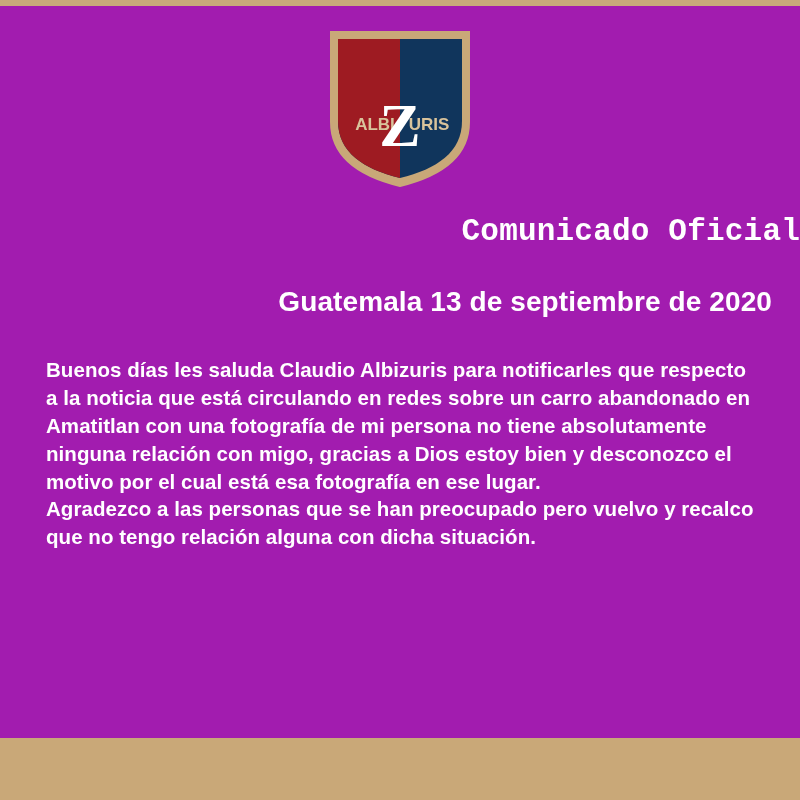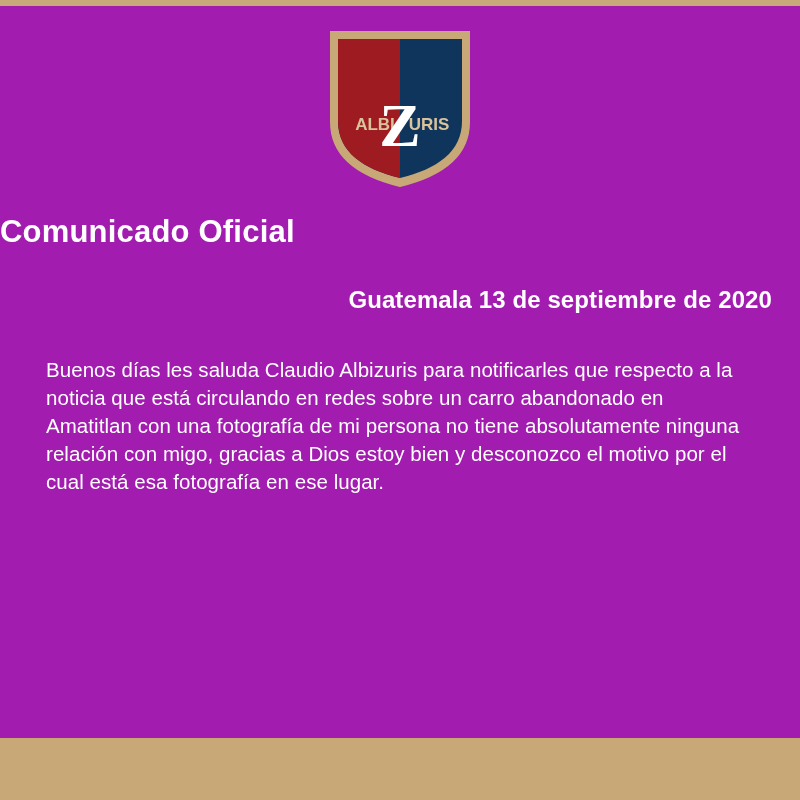--- a/index.html
+++ b/index.html
@@ -43,43 +43,44 @@
     width: 150px;
     height: 166px;
     position: relative;
   }
   .crest svg { display: block; }
 
   .title {
     position: absolute;
     top: 214px;
     left: 0; right: 0;
-    text-align: left;
+    text-align: right;
     color: #ffffff;
     font-size: 31px;
     font-weight: bold;
     letter-spacing: 0.2px;
+    font-family: Liberation Mono, monospace;
   }
   .dateline {
     position: absolute;
     top: 286px;
     right: 28px;
     color: #ffffff;
-    font-size: 24px;
+    font-size: 28px;
     font-weight: bold;
     letter-spacing: 0.1px;
   }
   .body-text {
     position: absolute;
     top: 356px;
     left: 46px;
     right: 46px;
     color: #ffffff;
     font-size: 20.5px;
-    font-weight: normal;
+    font-weight: bold;
     line-height: 1.36;
     letter-spacing: 0.05px;
   }
   .body-text p {
     margin: 0;
   }
   .signature {
     position: absolute;
     top: 640px;
     left: 46px;
@@ -108,18 +109,19 @@
       </svg>
     </div>
   </div>
 
   <div class="title">Comunicado Oficial</div>
 
   <div class="dateline">Guatemala 13 de septiembre de 2020</div>
 
   <div class="body-text">
     <p>Buenos días les saluda Claudio Albizuris para notificarles que respecto a la noticia que está circulando en redes sobre un carro abandonado en Amatitlan con una fotografía de mi persona no tiene absolutamente ninguna relación con migo, gracias a Dios estoy bien y desconozco el motivo por el cual está esa fotografía en ese lugar.</p>
+    <p>Agradezco a las personas que se han preocupado pero vuelvo y recalco que no tengo relación alguna con dicha situación.</p>
   </div>
 
 
   <div class="bottom-strip"></div>
 
 </div>
 
 </body></html>

